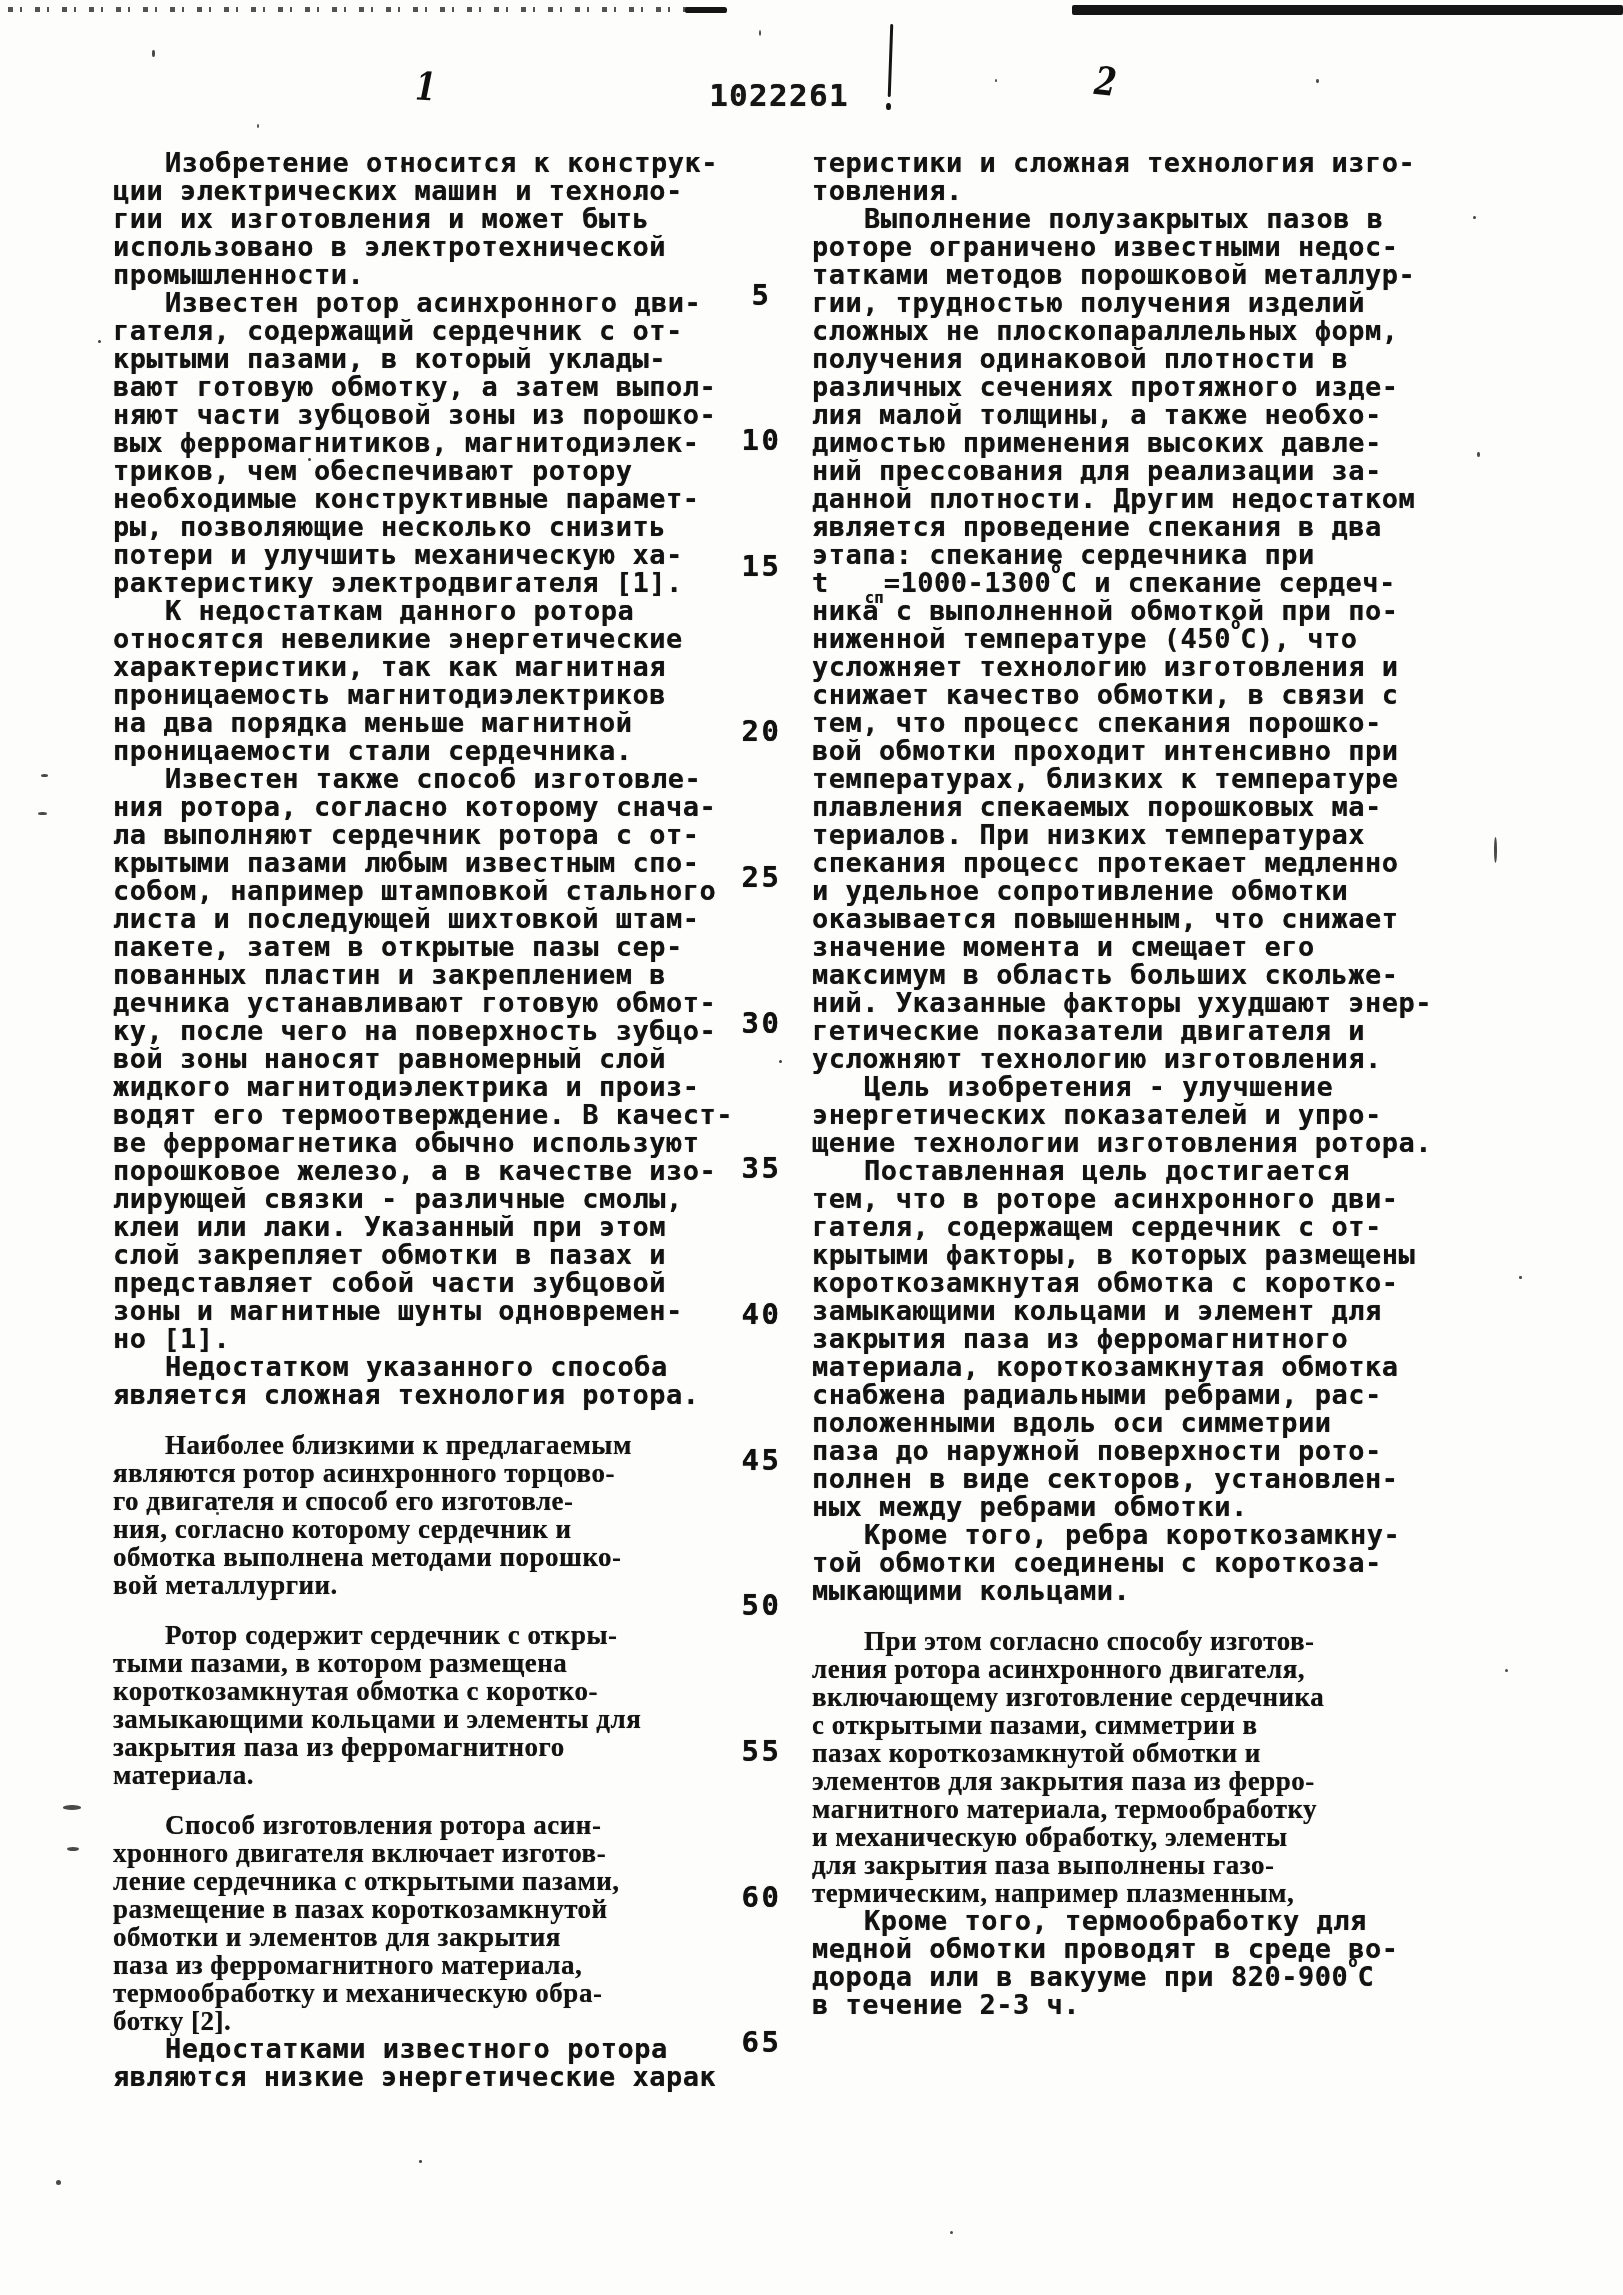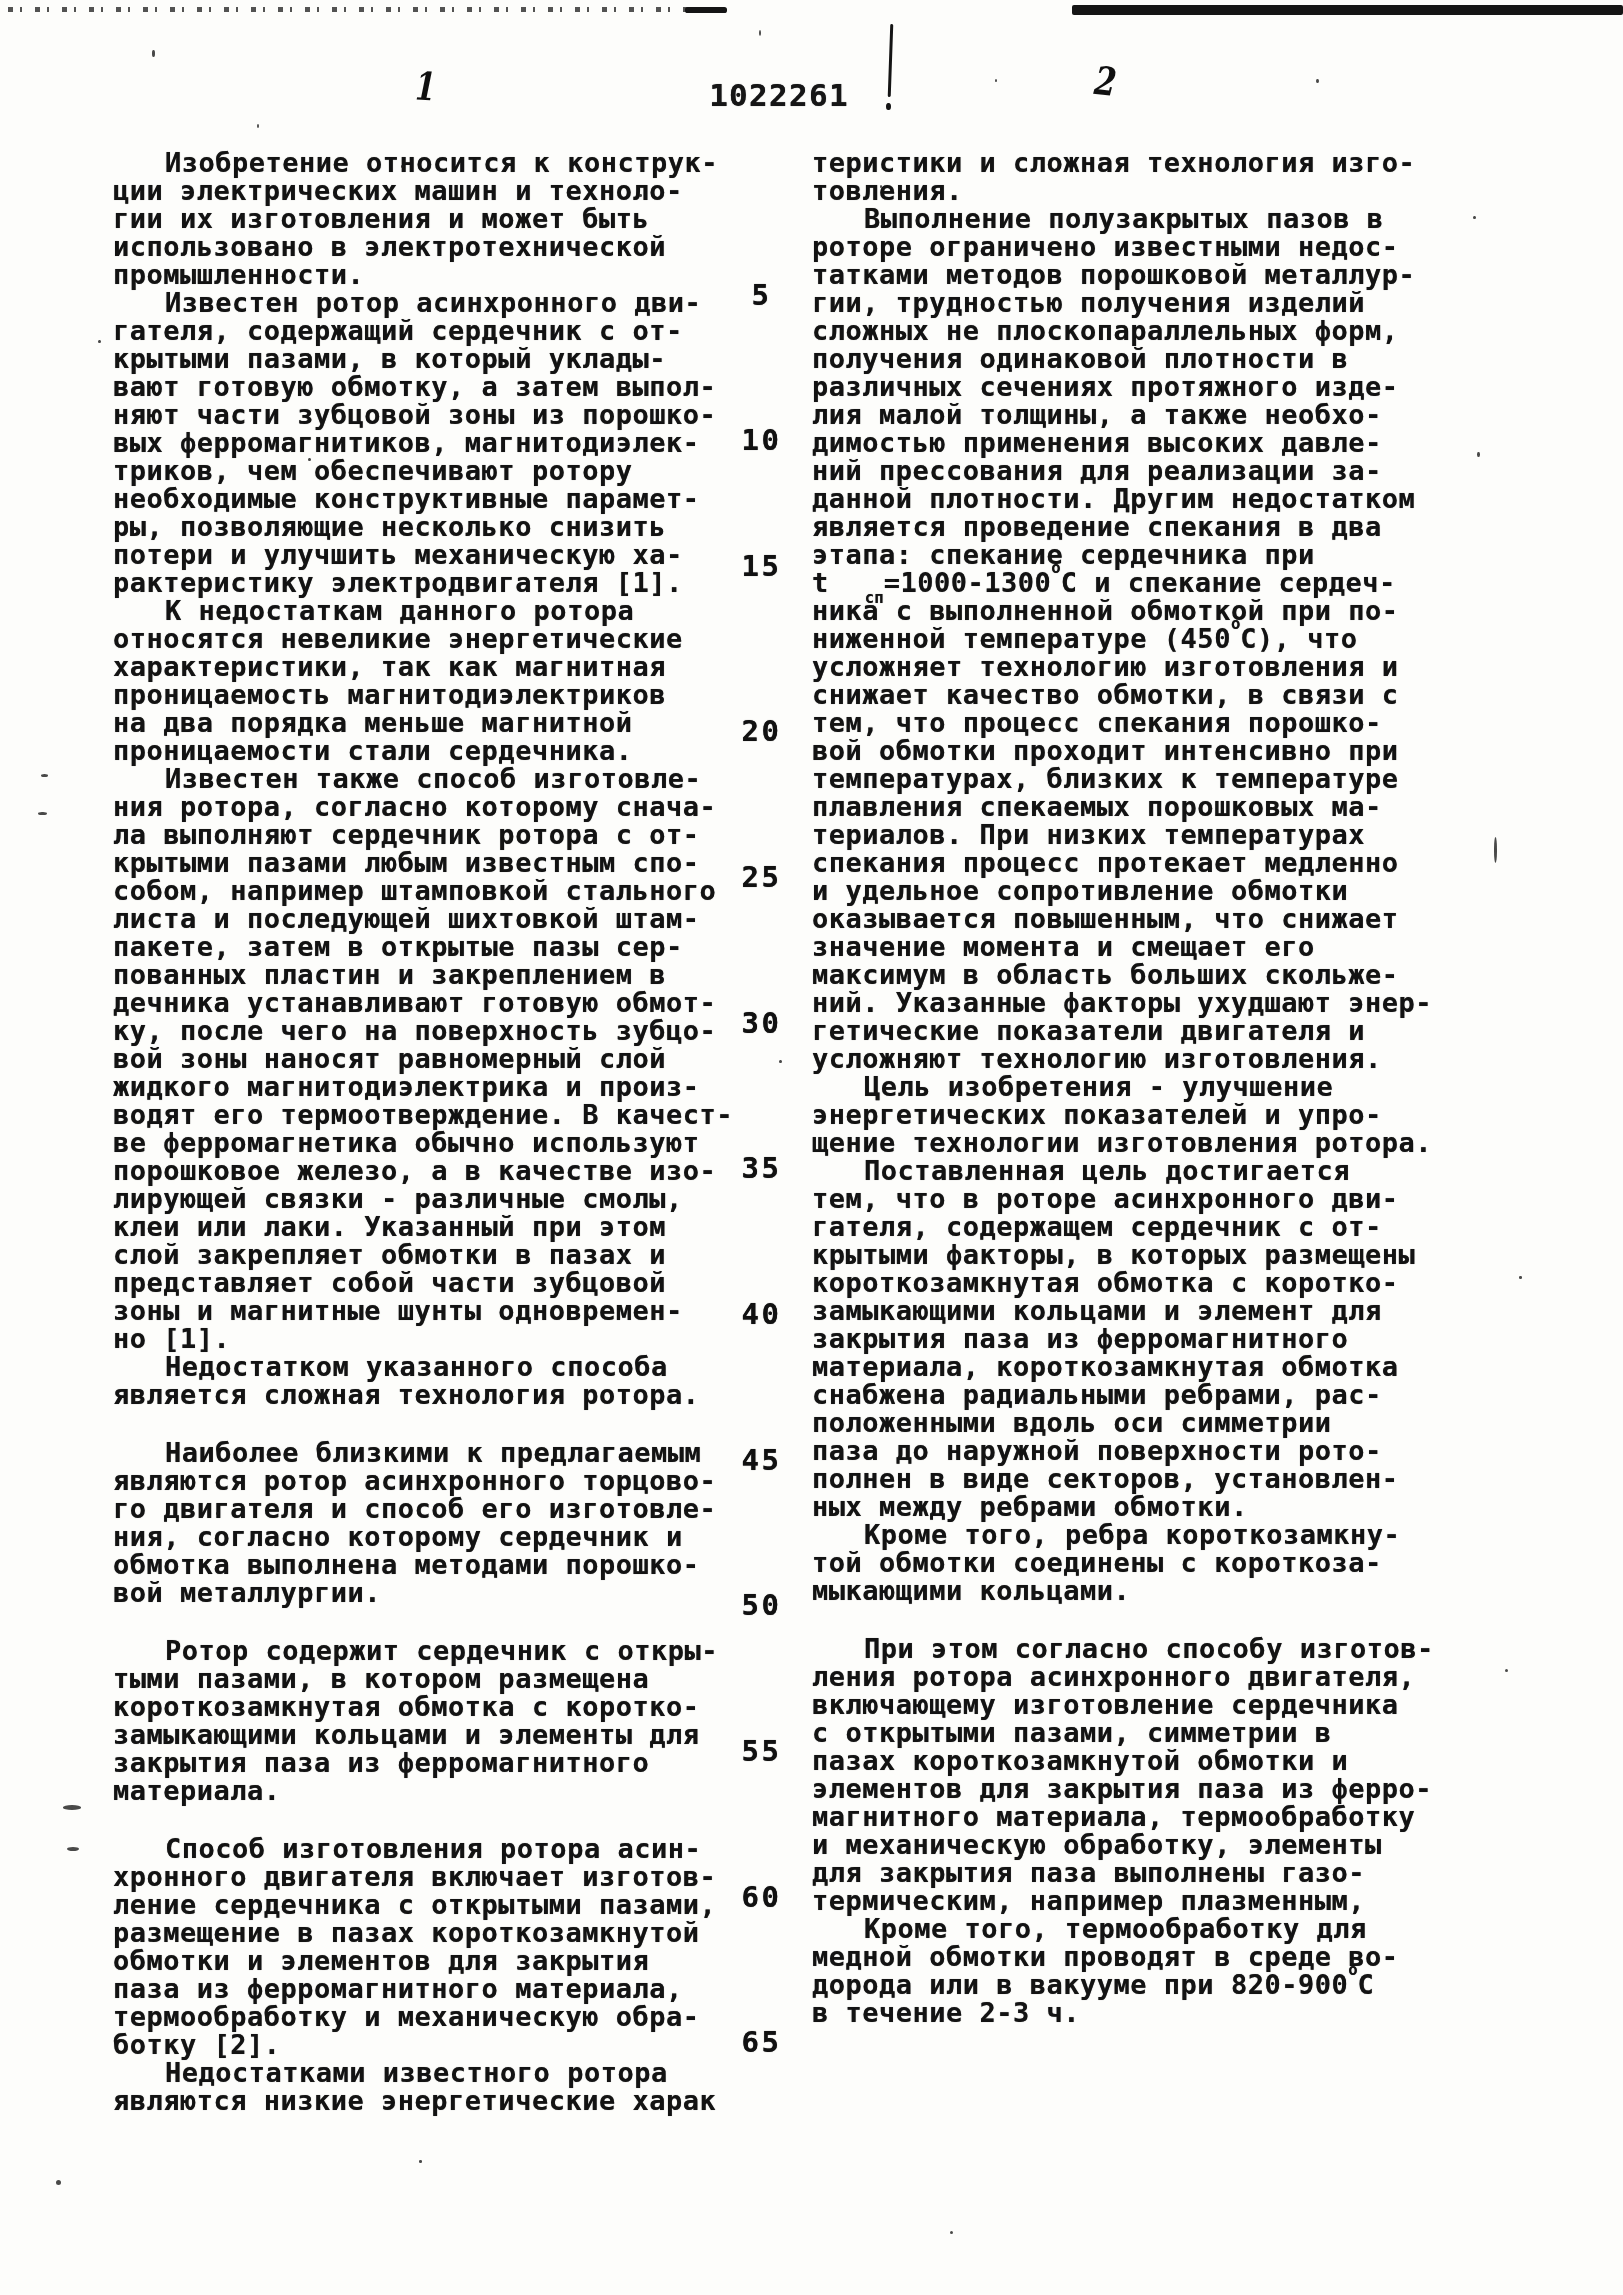--- a/index.html
+++ b/index.html
@@ -41,21 +41,21 @@
     font-size: 27px;
     line-height: 28px;
     letter-spacing: 0.5px;
     font-weight: 700;
     white-space: nowrap;
     text-shadow: 0 0 0.7px rgba(10,10,10,.65);
   }
   .col.left  { left: 113px;  width: 638px; }
   .col.right { left: 812px; width: 651px; }
   .para { margin: 0; }
-  .para.spaced { margin-top: 30px; }
+  .para.spaced { margin-top: 22px; font-family: Liberation Serif, serif; }
   .para.indent .line:first-child { padding-left: 52px; }
   .line { height: 28px; }
   .line sup {
     font-size: 58%;
     line-height: 0;
     position: relative;
     top: -0.55em;
     letter-spacing: 0;
   }
   .line sub {

